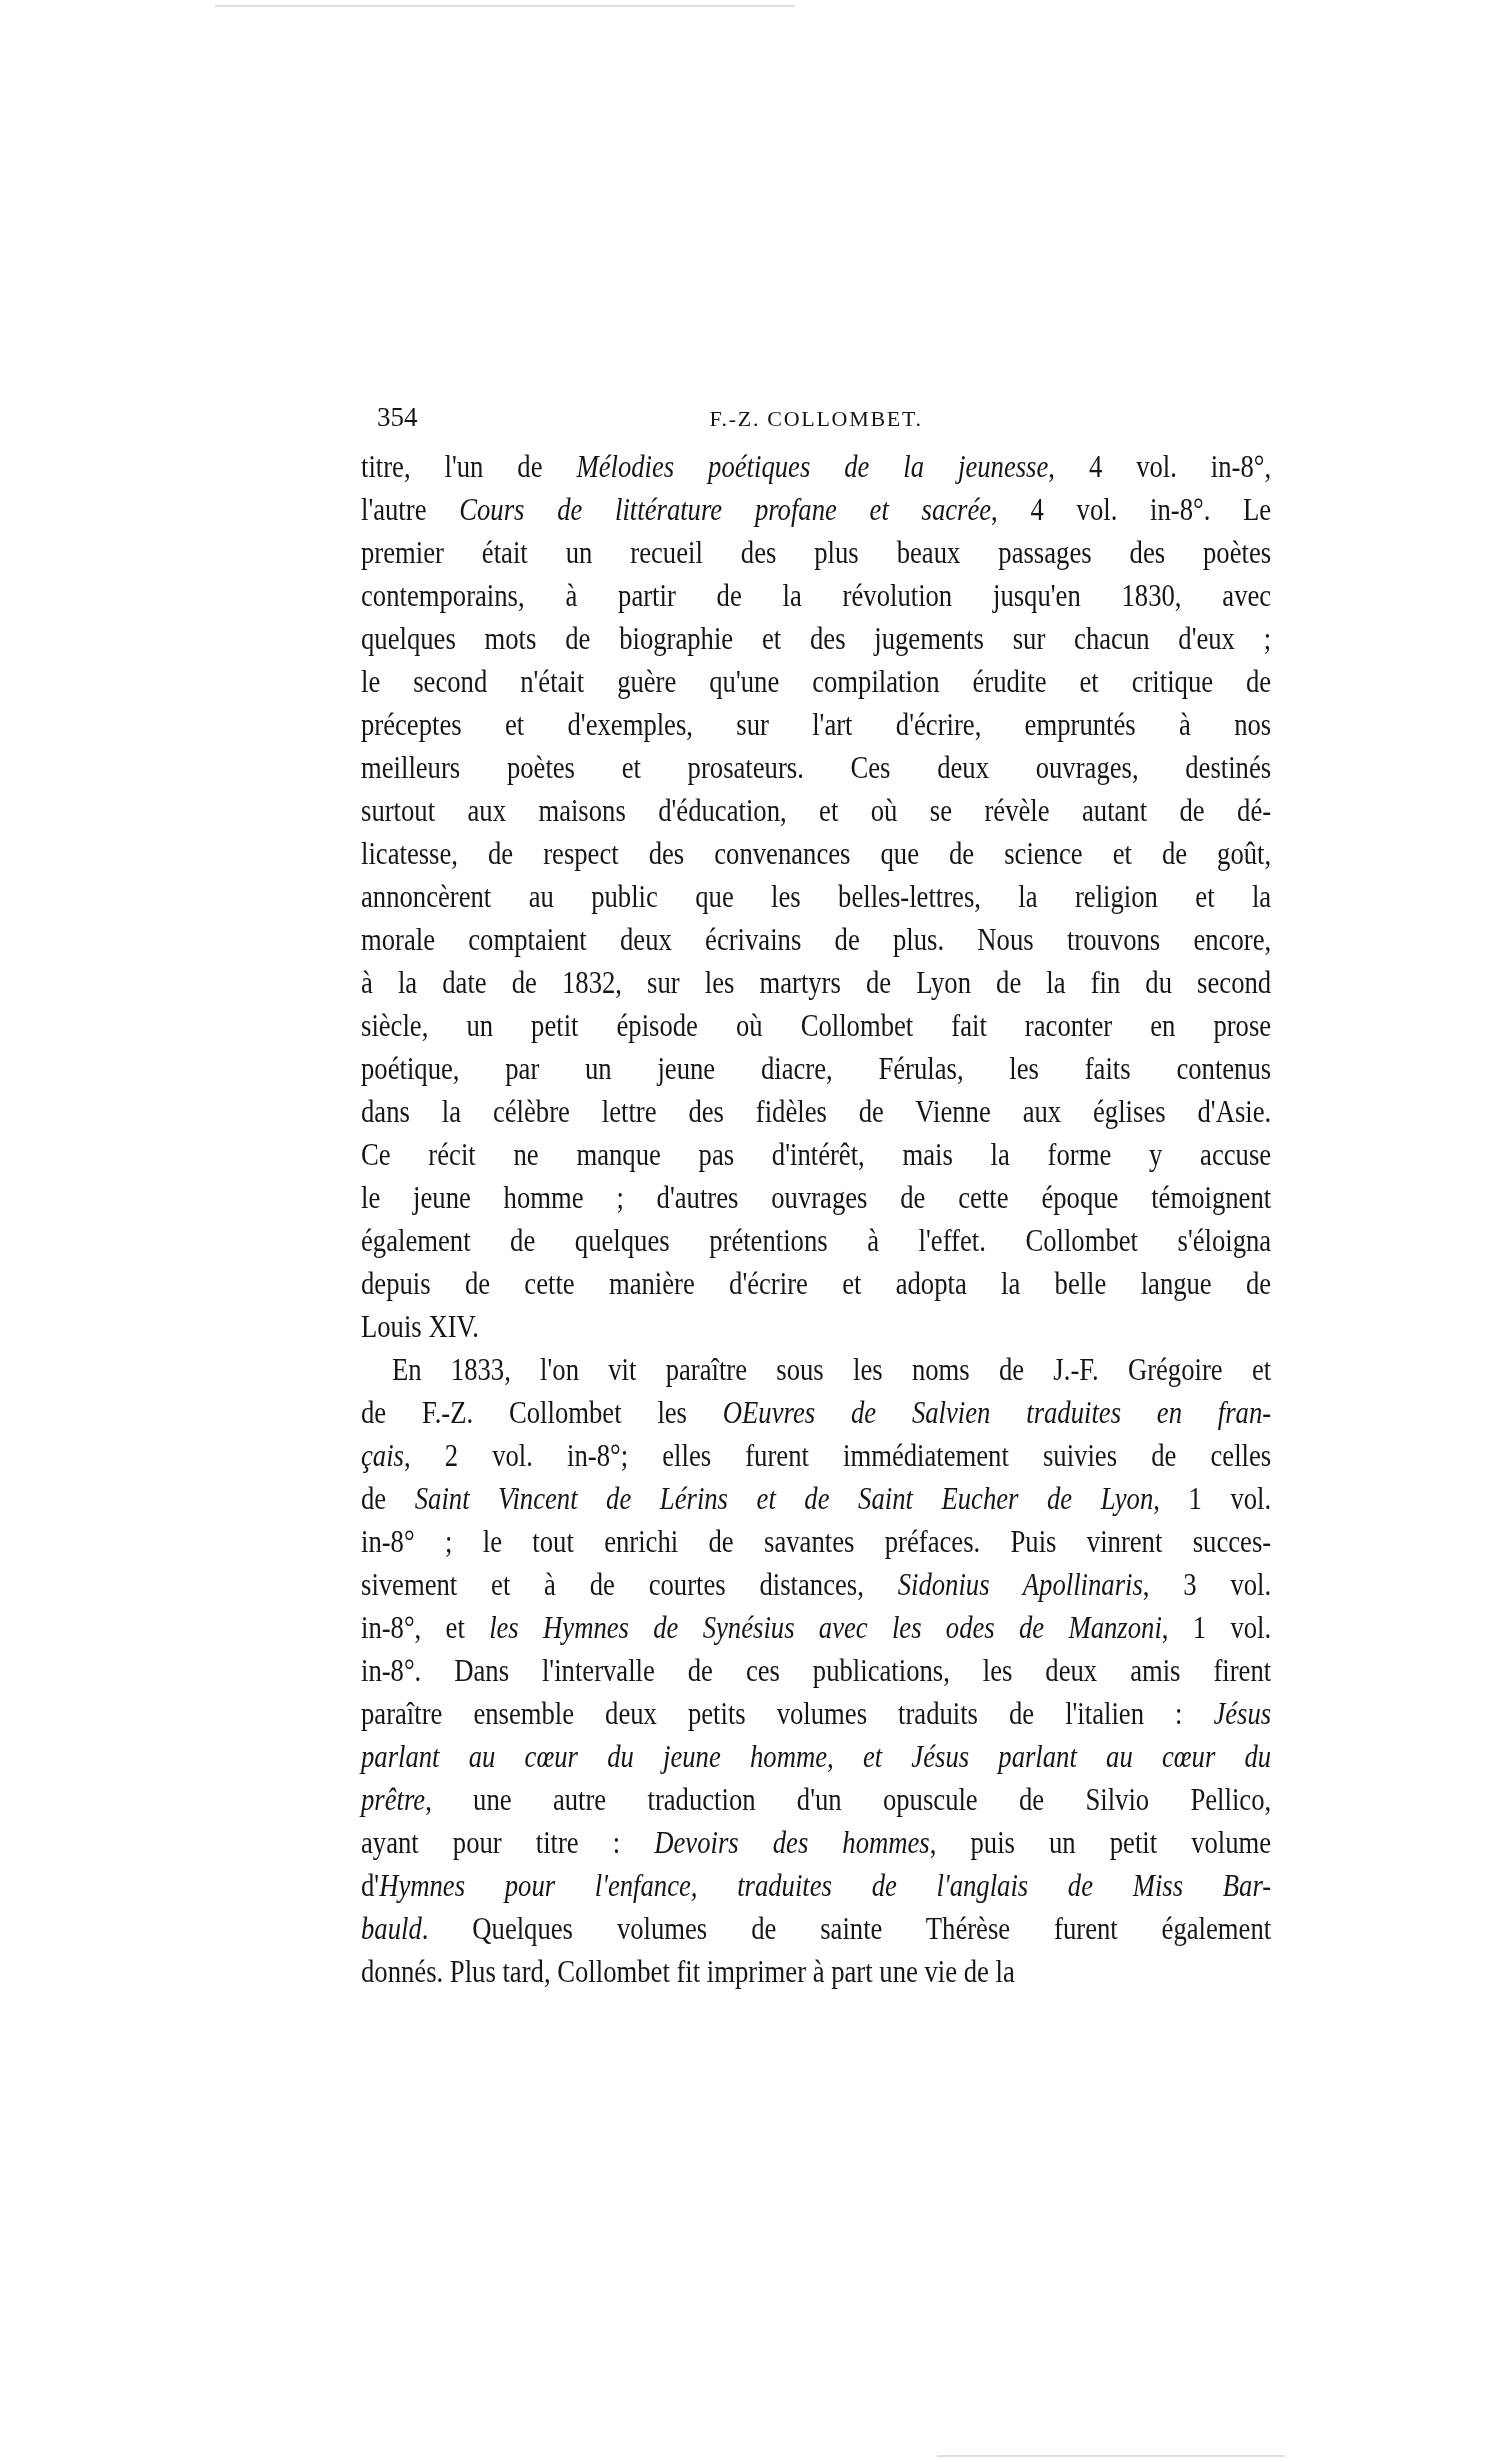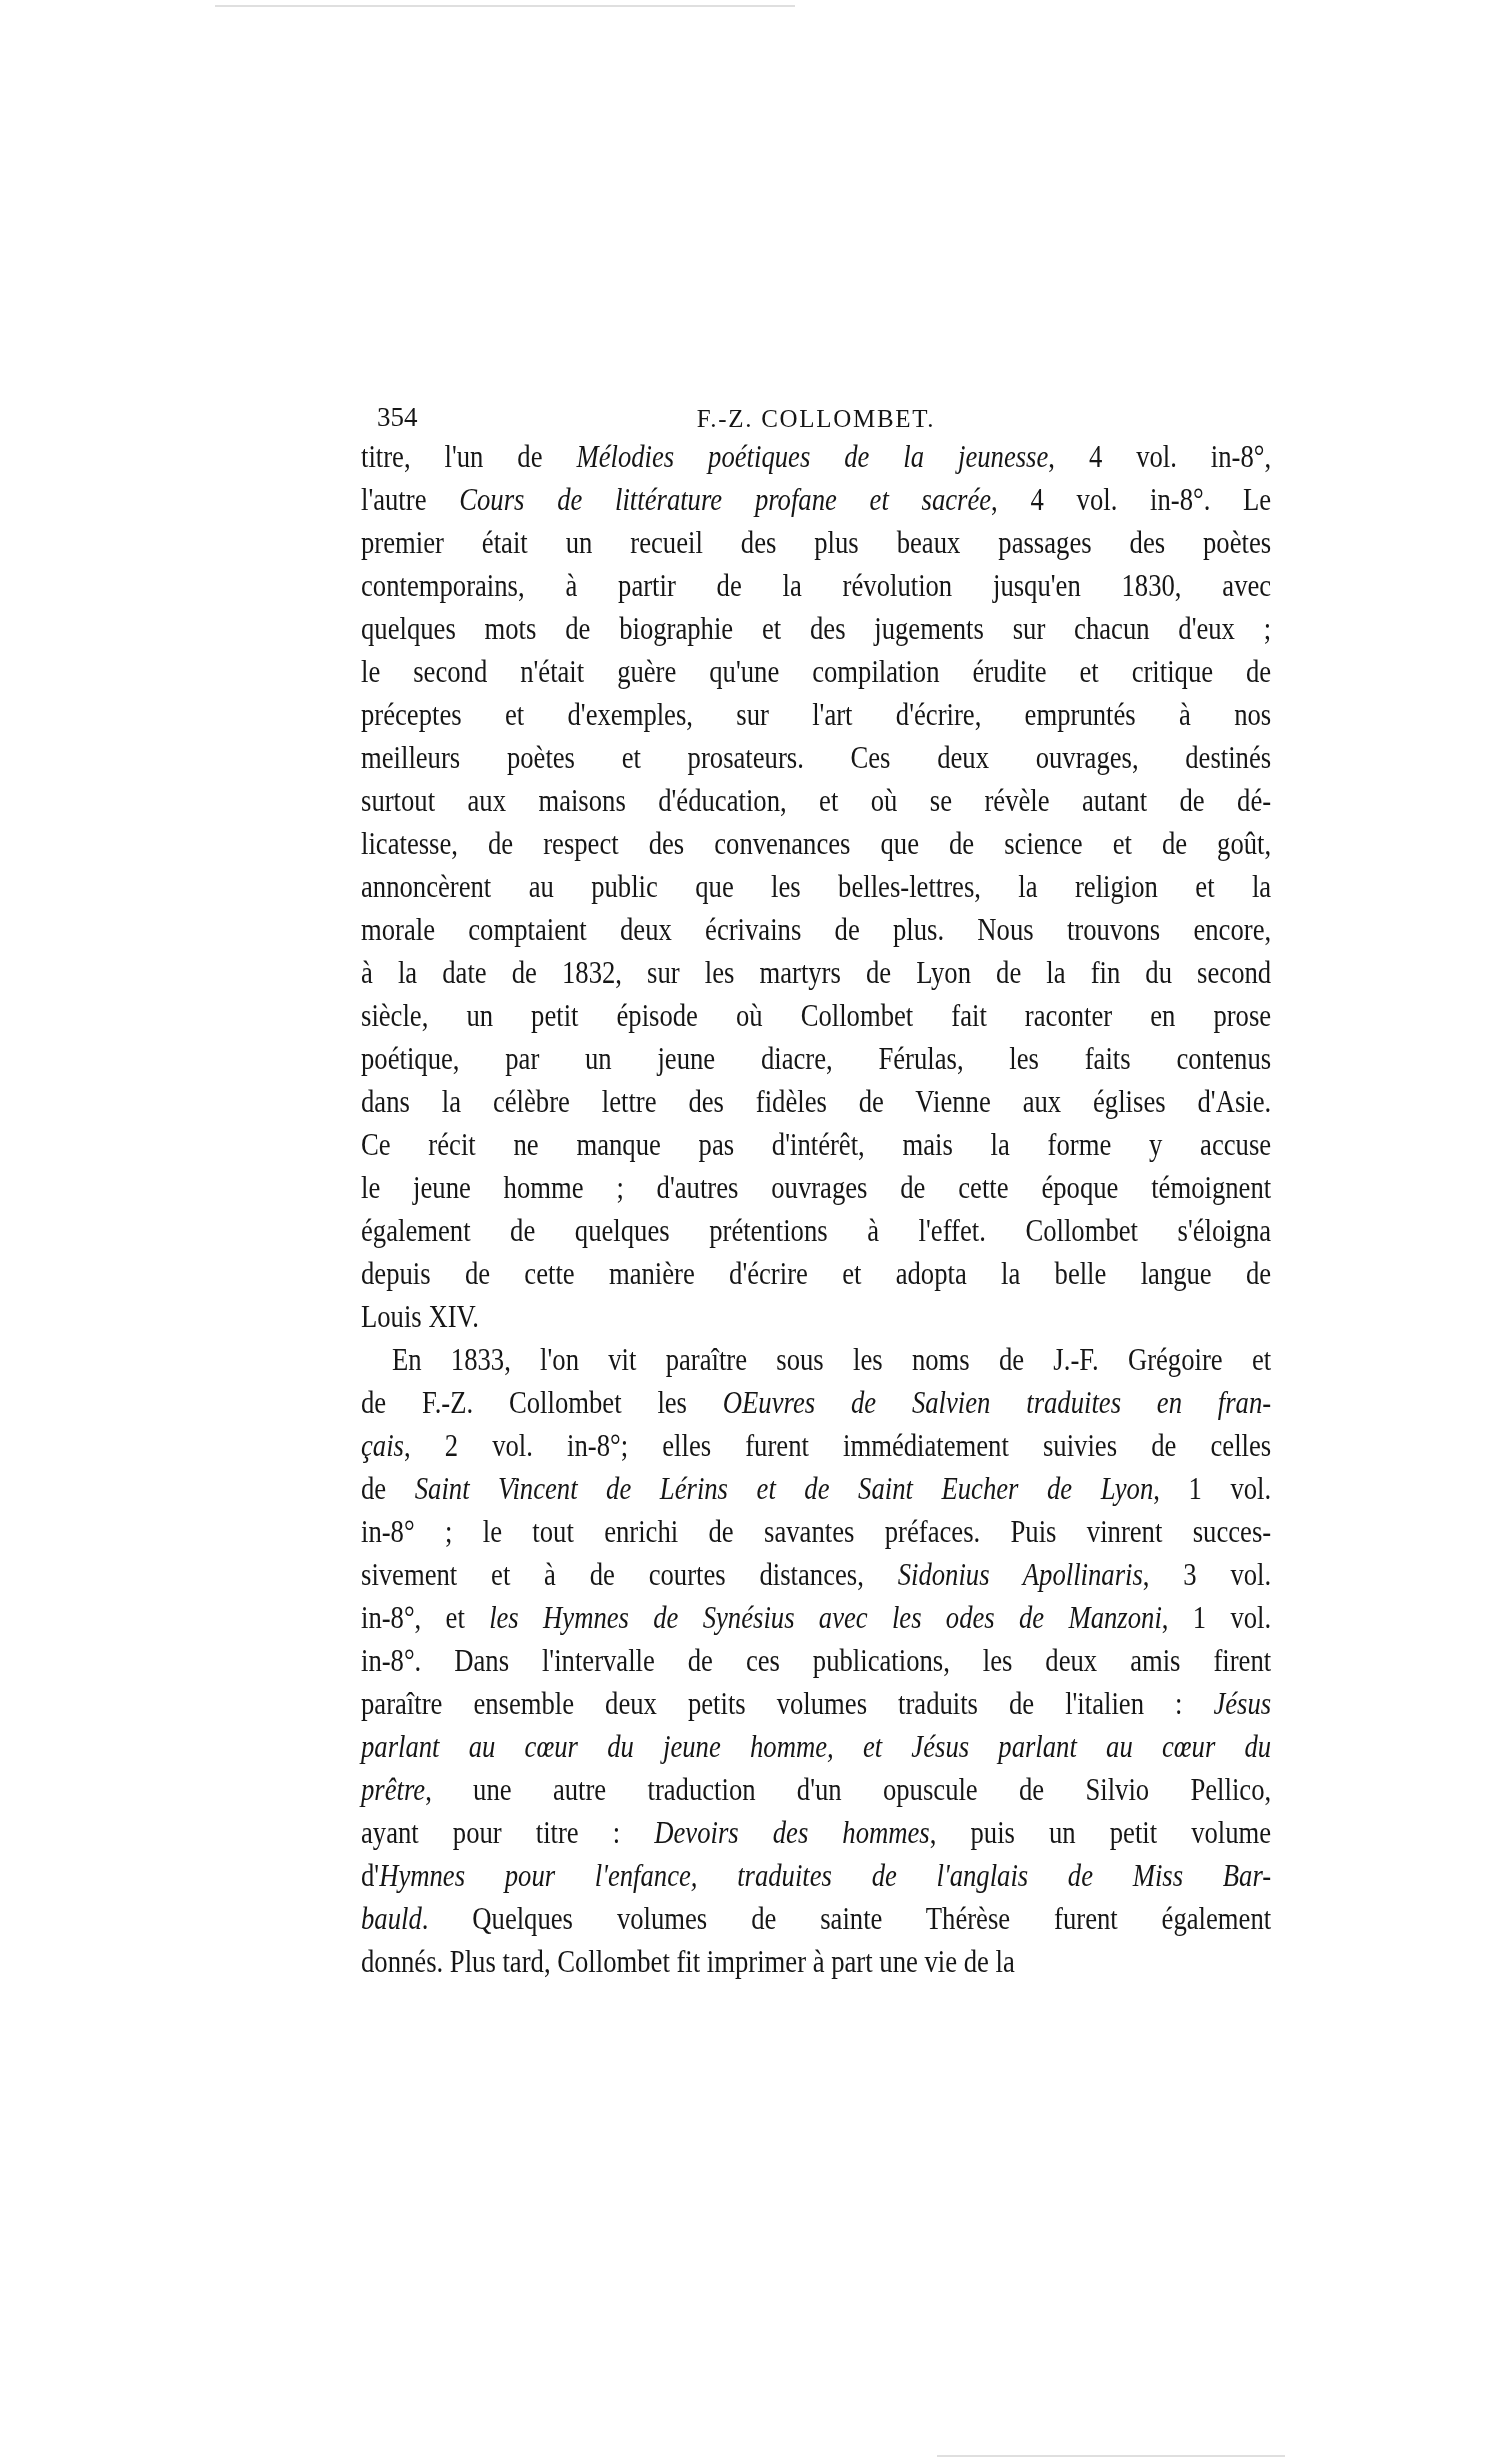--- a/index.html
+++ b/index.html
@@ -10,23 +10,23 @@
     }
     .page {
       position: absolute; left: 361px; top: 399px; width: 910px;
     }
     .running-head {
       position: relative; height: 36px; font-size: 27px; line-height: 36px;
     }
     .page-number { position: absolute; left: 16px; top: 0; }
     .running-title {
       position: absolute; left: 0; right: 0; text-align: center; top: 1.7px;
-      font-size: 25px; letter-spacing: 1.7px; font-variant: small-caps;
+      font-size: 22px; letter-spacing: 1.7px; font-variant: small-caps;
     }
-    .body-text { }
+    .body-text { margin-top: 10px; }
     .line {
       display: block; height: 43px; line-height: 43px;
       font-size: 31px; white-space: nowrap;
       text-align: justify; text-align-last: justify;
       transform-origin: left center; transform: scaleX(0.86); width: 116.3%;
     }
     .line.last { text-align-last: left; }
     .line.indent { padding-left: 36px; box-sizing: border-box; }
     .line i { font-style: italic; }
     .margin-mark { position: absolute; background: #bfbfbf; }

